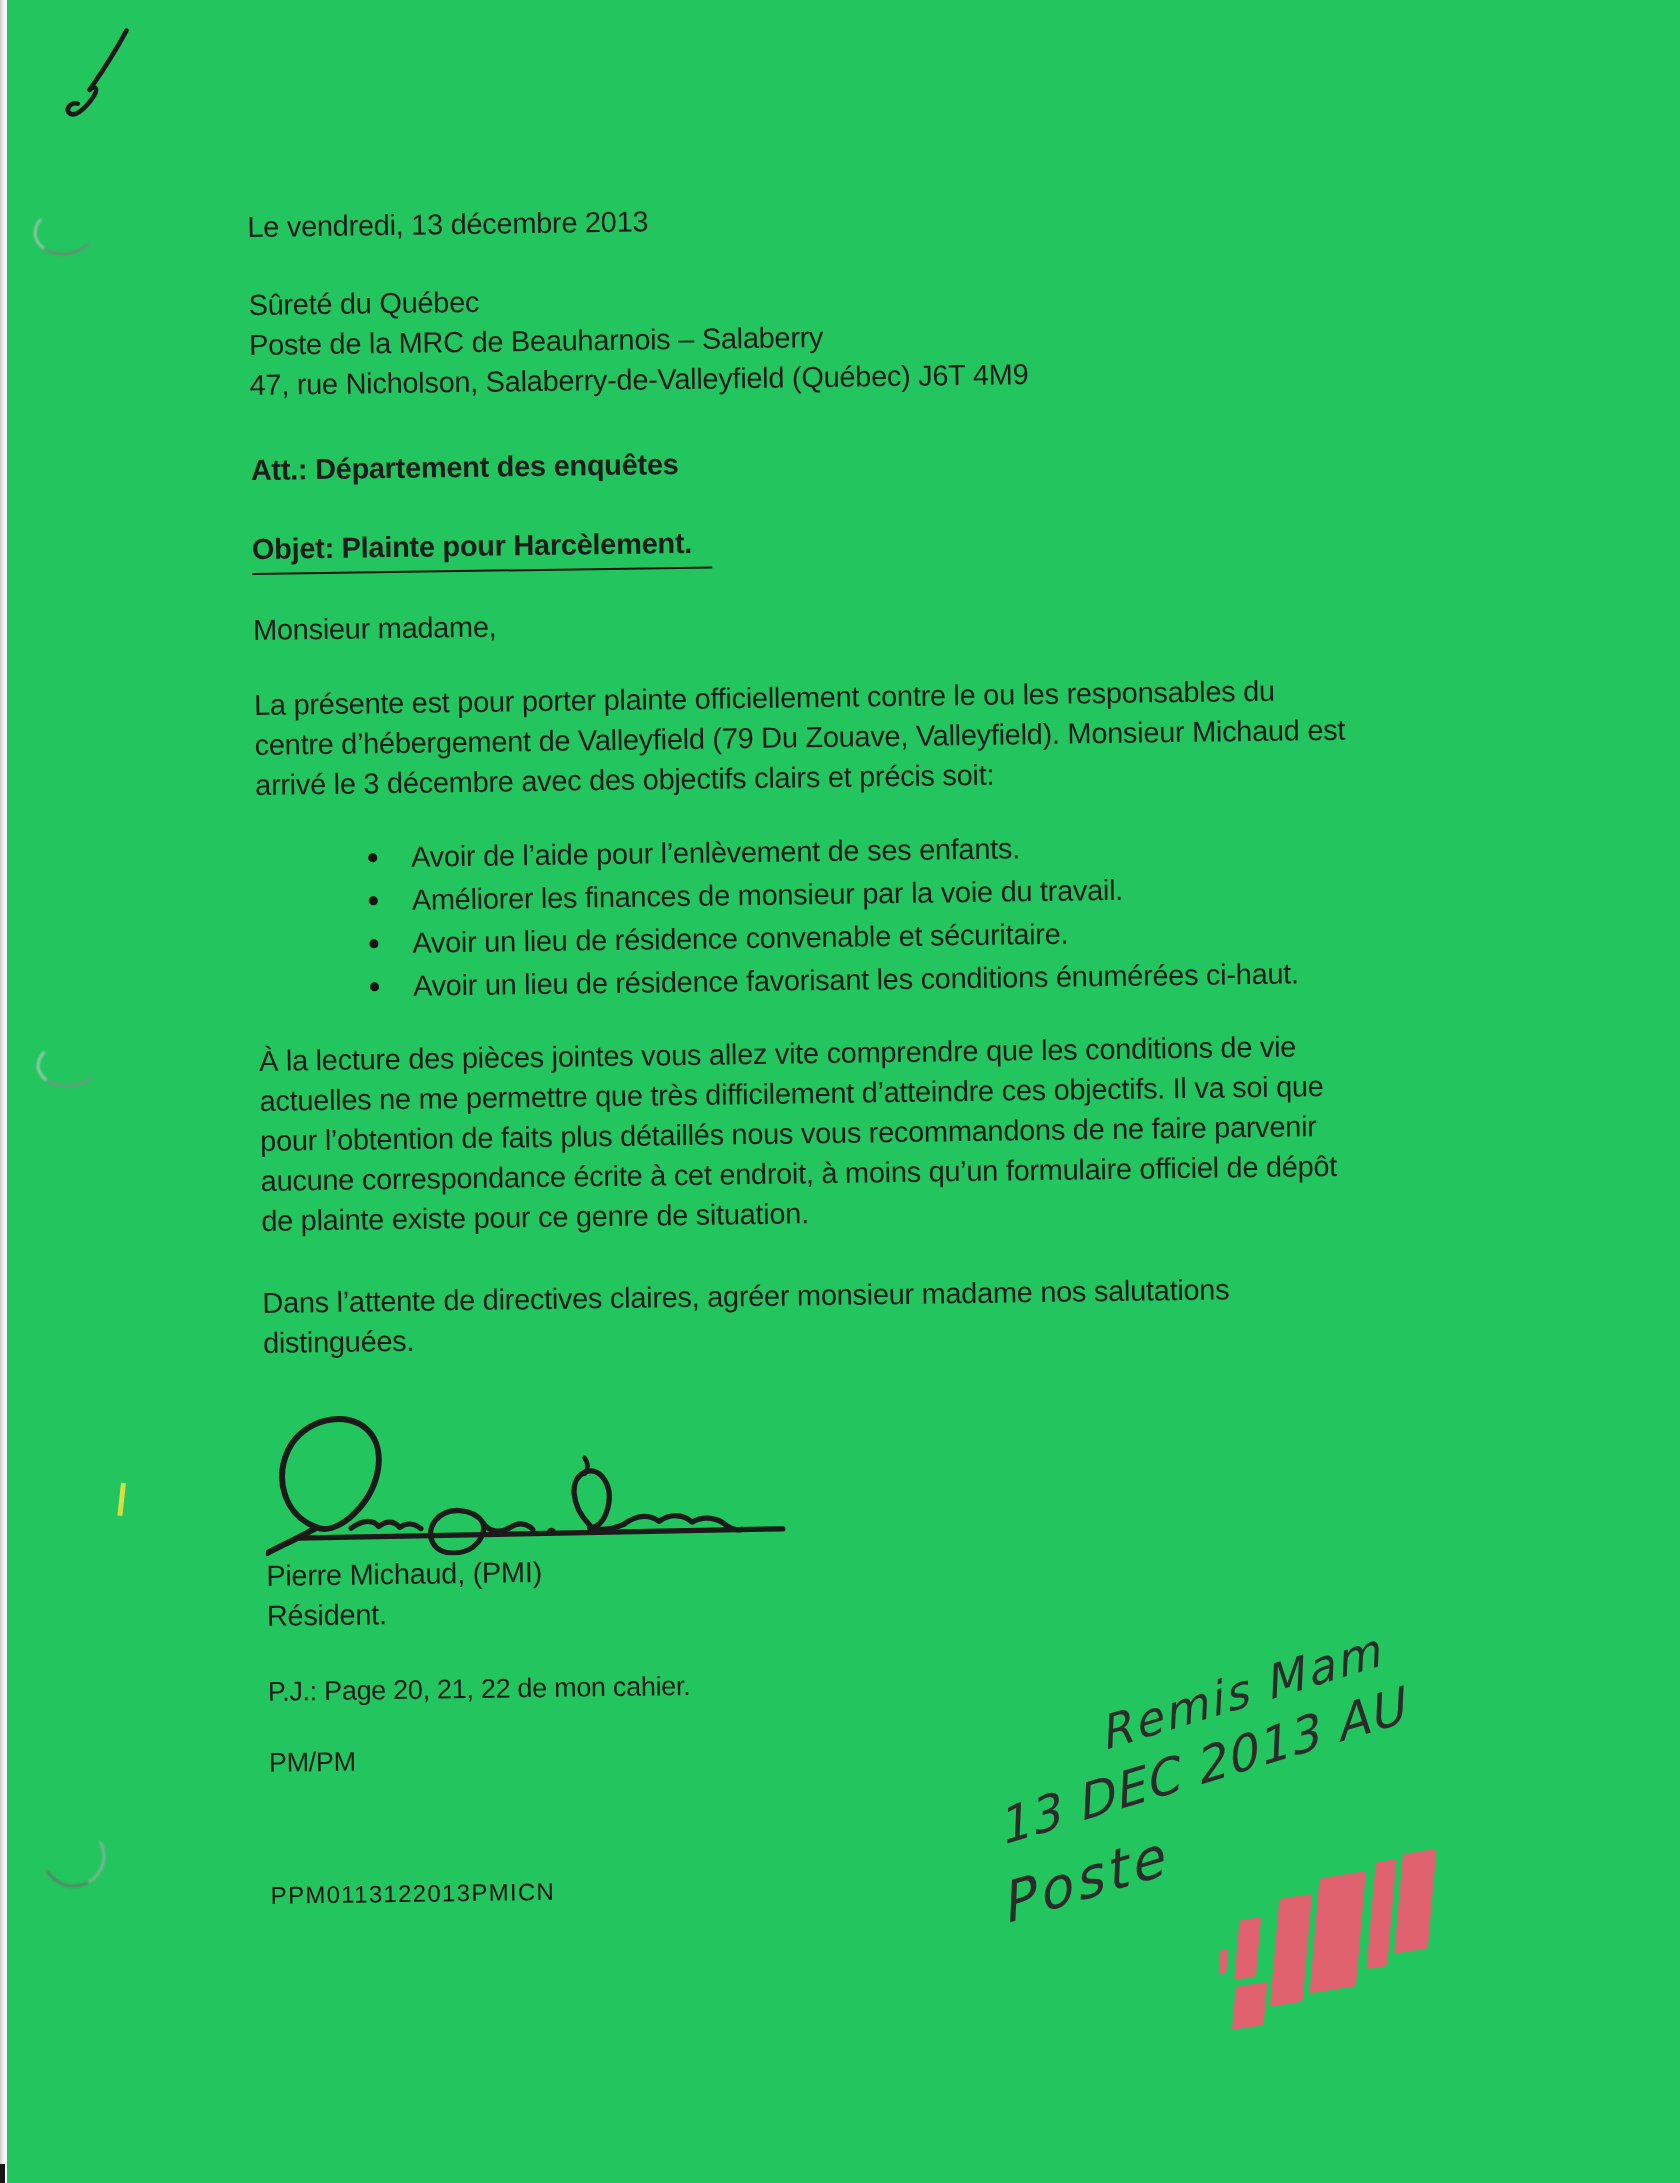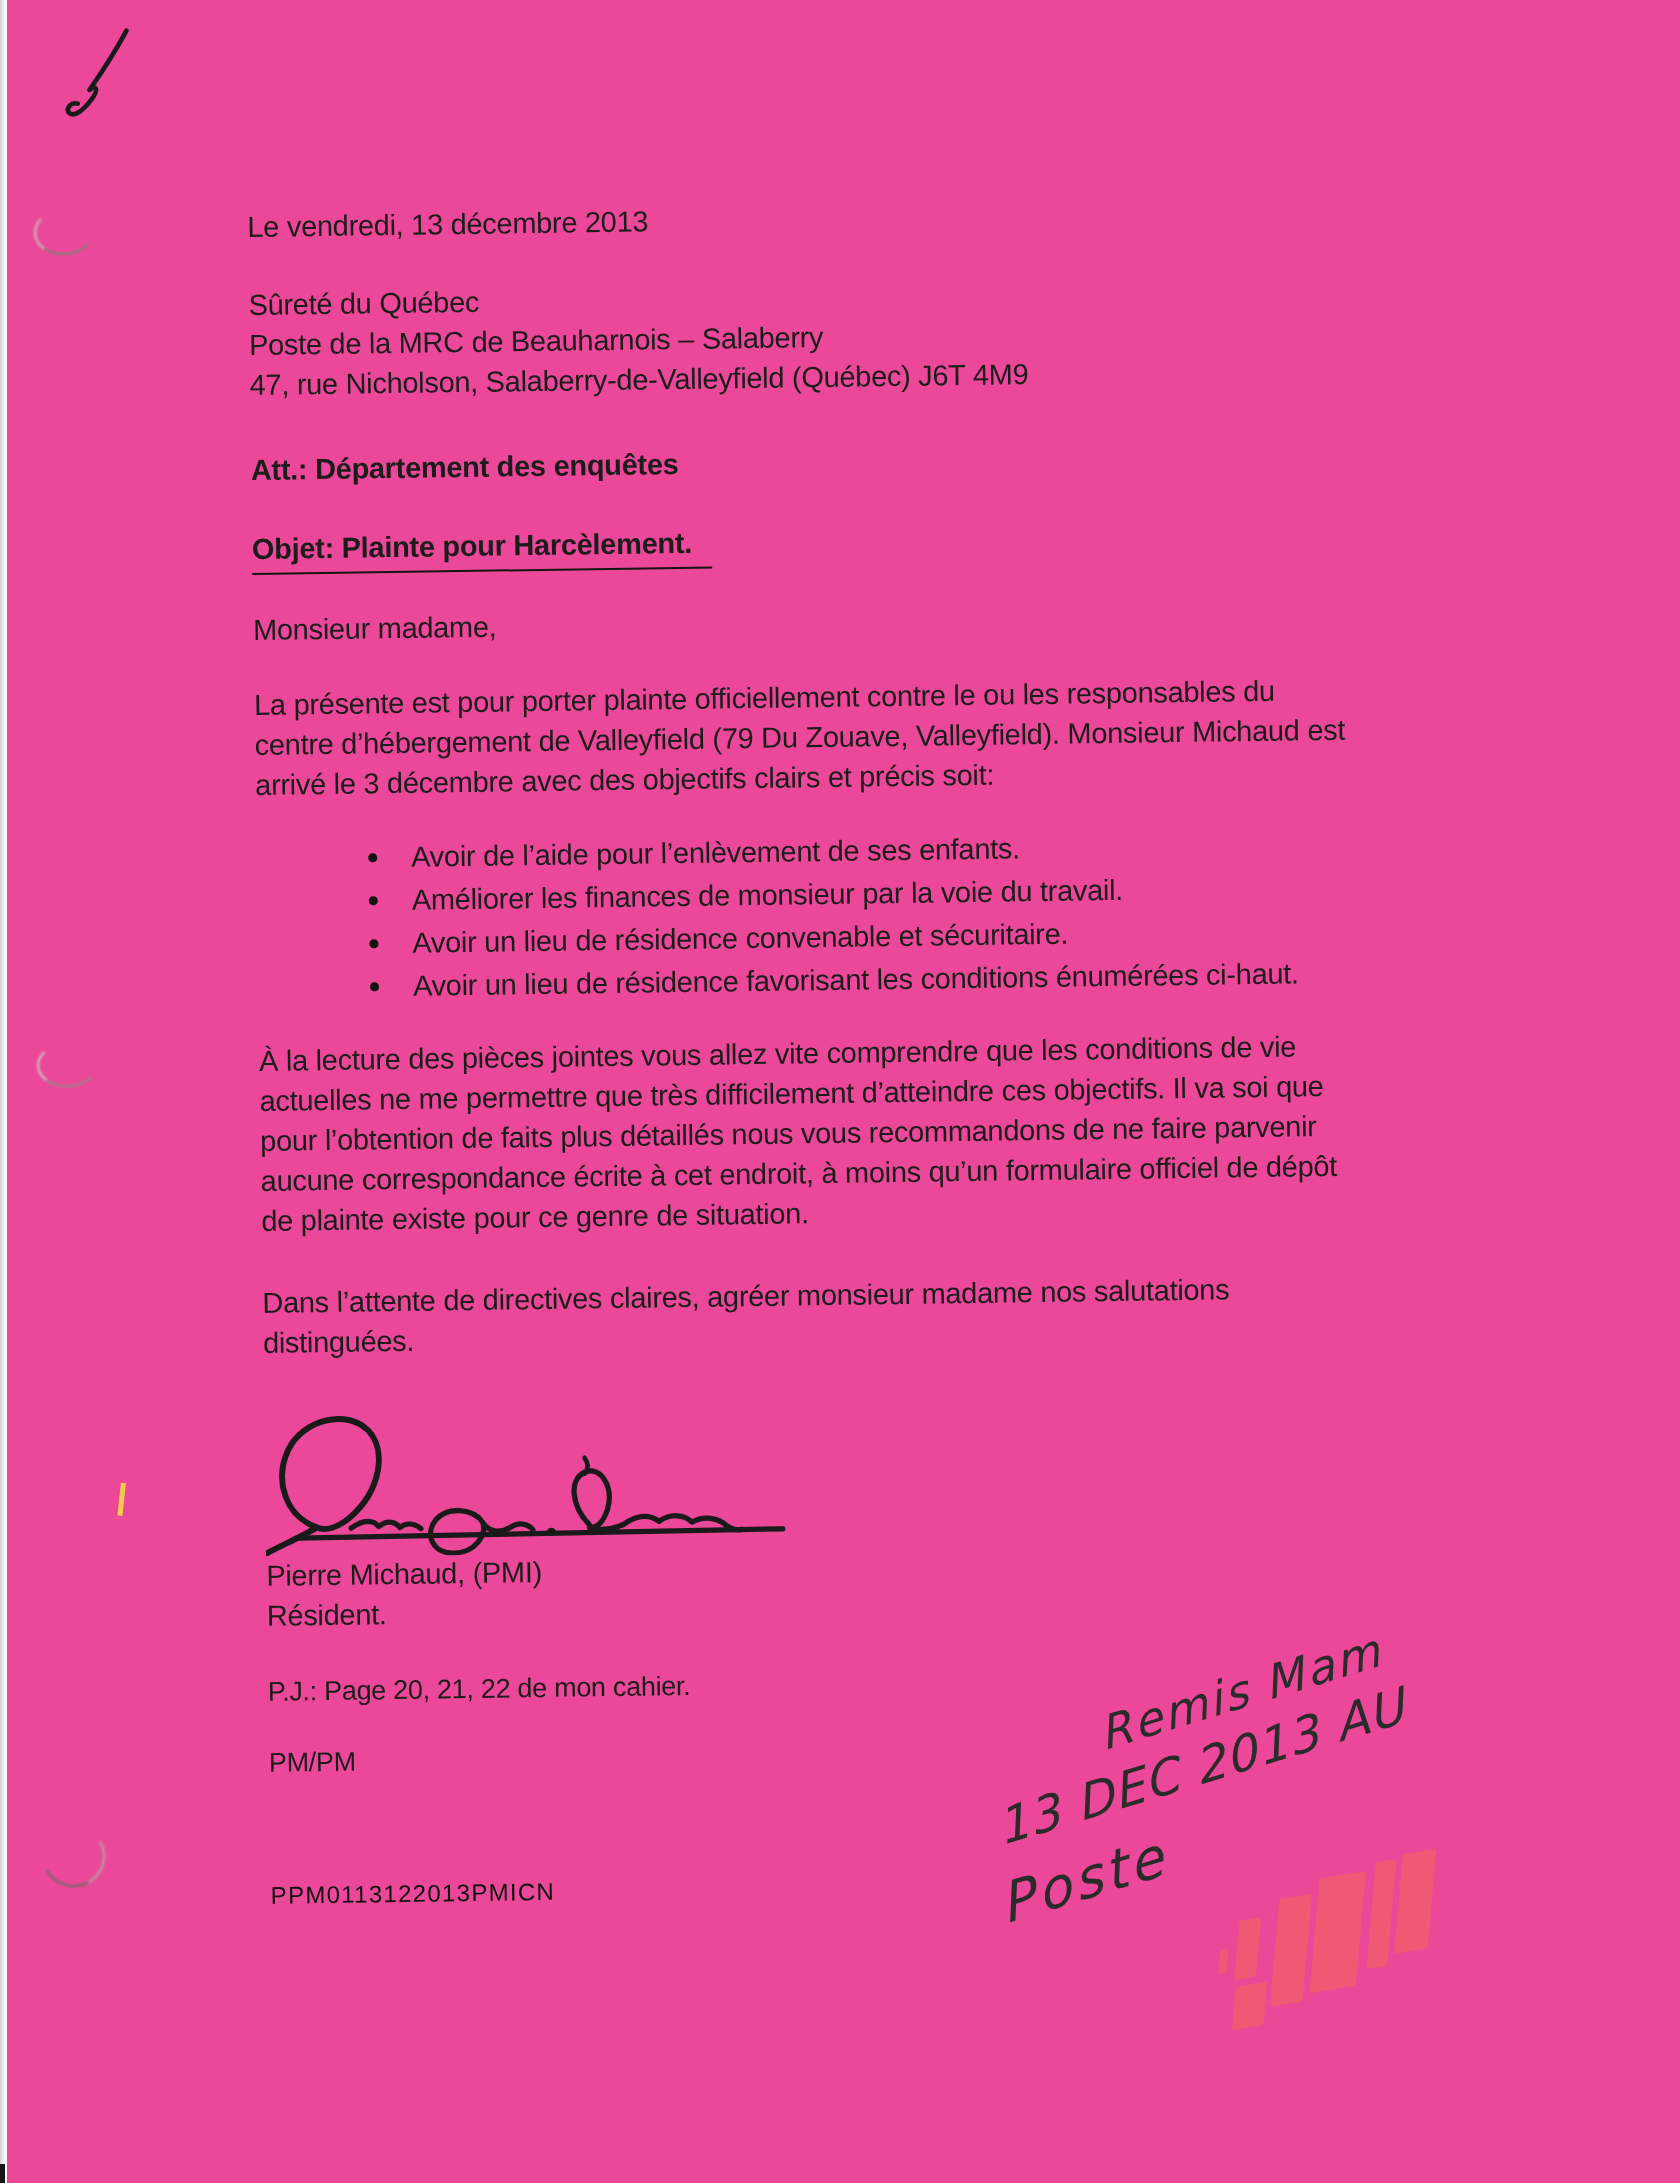--- a/index.html
+++ b/index.html
@@ -6,21 +6,21 @@
     --ink:#1c1c1c;
     --note-ink:#2b2b2b;
     --stamp:#ef5a70;
     --highlight:#f5e33c;
   }
   *{box-sizing:border-box;}
   html,body{margin:0;padding:0;background:#6f6f6f;}
   .page{
     position:relative;
     width:1680px;height:2183px;
-    background:#ec4899;
+    background:#22c55e;
     overflow:hidden;
     font-family:"Liberation Sans","DejaVu Sans",sans-serif;
     color:var(--ink);
   }
   
   .edge-strip{
     position:absolute;left:0;top:0;width:6.6px;height:100%;
     background:linear-gradient(to right,#cfcfcf,#f3f3f3 55%,#ffffff);
   }
   .corner-mark{

